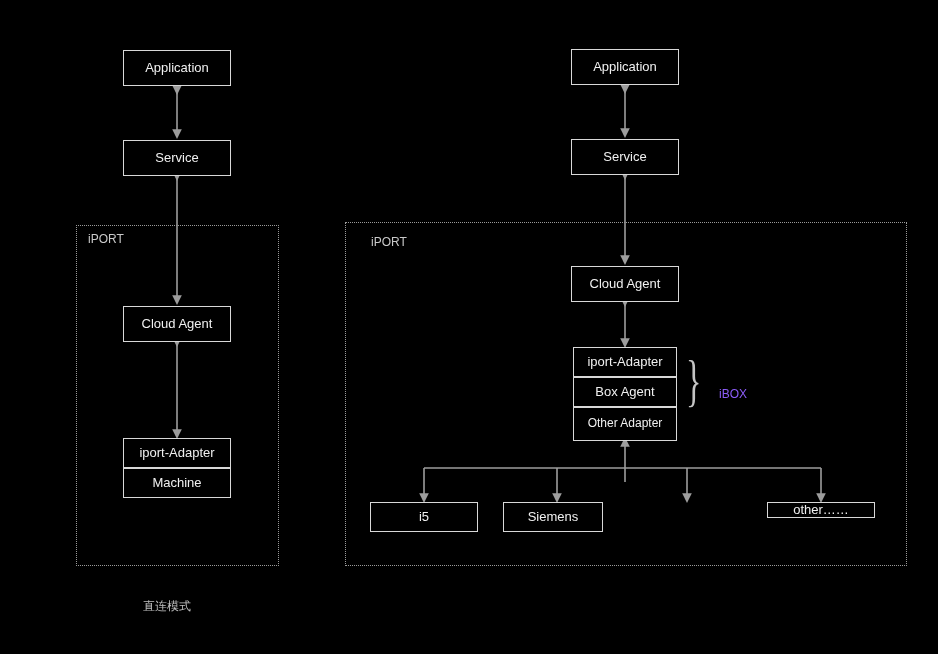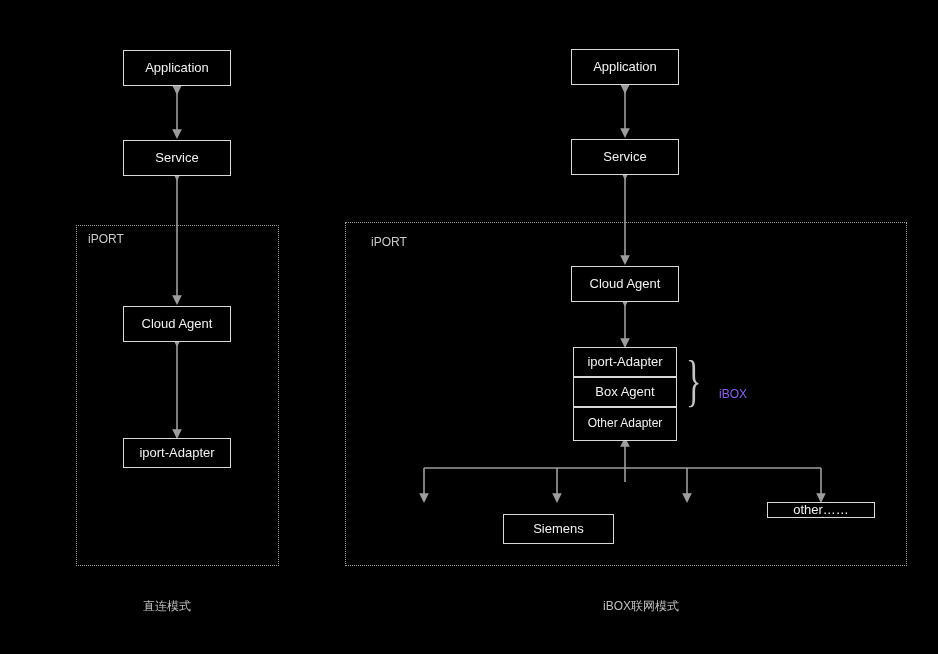--- a/index.html
+++ b/index.html
@@ -113,20 +113,23 @@
   </div>
 
   <div class="node" style="left:123px; top:306px; width:108px; height:36px;">
     <span>Cloud Agent</span>
   </div>
 
   <div class="node" style="left:123px; top:438px; width:108px; height:30px;">
     <span>iport-Adapter</span>
   </div>
 
+  <div class="node" style="left:123px; top:468px; width:108px; height:30px;">
+    <span>Machine</span>
+  </div>
 
   <div class="caption" style="left:67px; top:598px;">直连模式</div>
 
   <div class="group" style="left:345px; top:222px; width:562px; height:344px;"></div>
   <div class="group-label" style="left:371px; top:235px;">iPORT</div>
 
   <div class="node" style="left:571px; top:49px; width:108px; height:36px;">
     <span>Application</span>
   </div>
 
@@ -146,25 +149,27 @@
     <span>Box Agent</span>
   </div>
 
   <div class="node" style="left:573px; top:407px; width:104px; height:34px; font-size:12px;">
     <span>Other Adapter</span>
   </div>
 
   <div class="brace" style="left:686px; top:352px;">}</div>
   <div class="brace-label" style="left:719px; top:387px;">iBOX</div>
 
+  <div class="node" style="left:370px; top:502px; width:108px; height:30px;">
+    <span>i5</span>
+  </div>
 
-  <div class="node" style="left:503px; top:514px; width:111px; height:30px;">
+  <div class="node" style="left:503px; top:502px; width:100px; height:30px;">
     <span>Siemens</span>
   </div>
 
 
   <div class="node" style="left:767px; top:502px; width:108px; height:16px;">
     <span>other……</span>
   </div>
 
-  <div class="caption" style="left:541px; top:598px;">iBOX联网模式</div>
 
 </div>
 
 </body></html>

